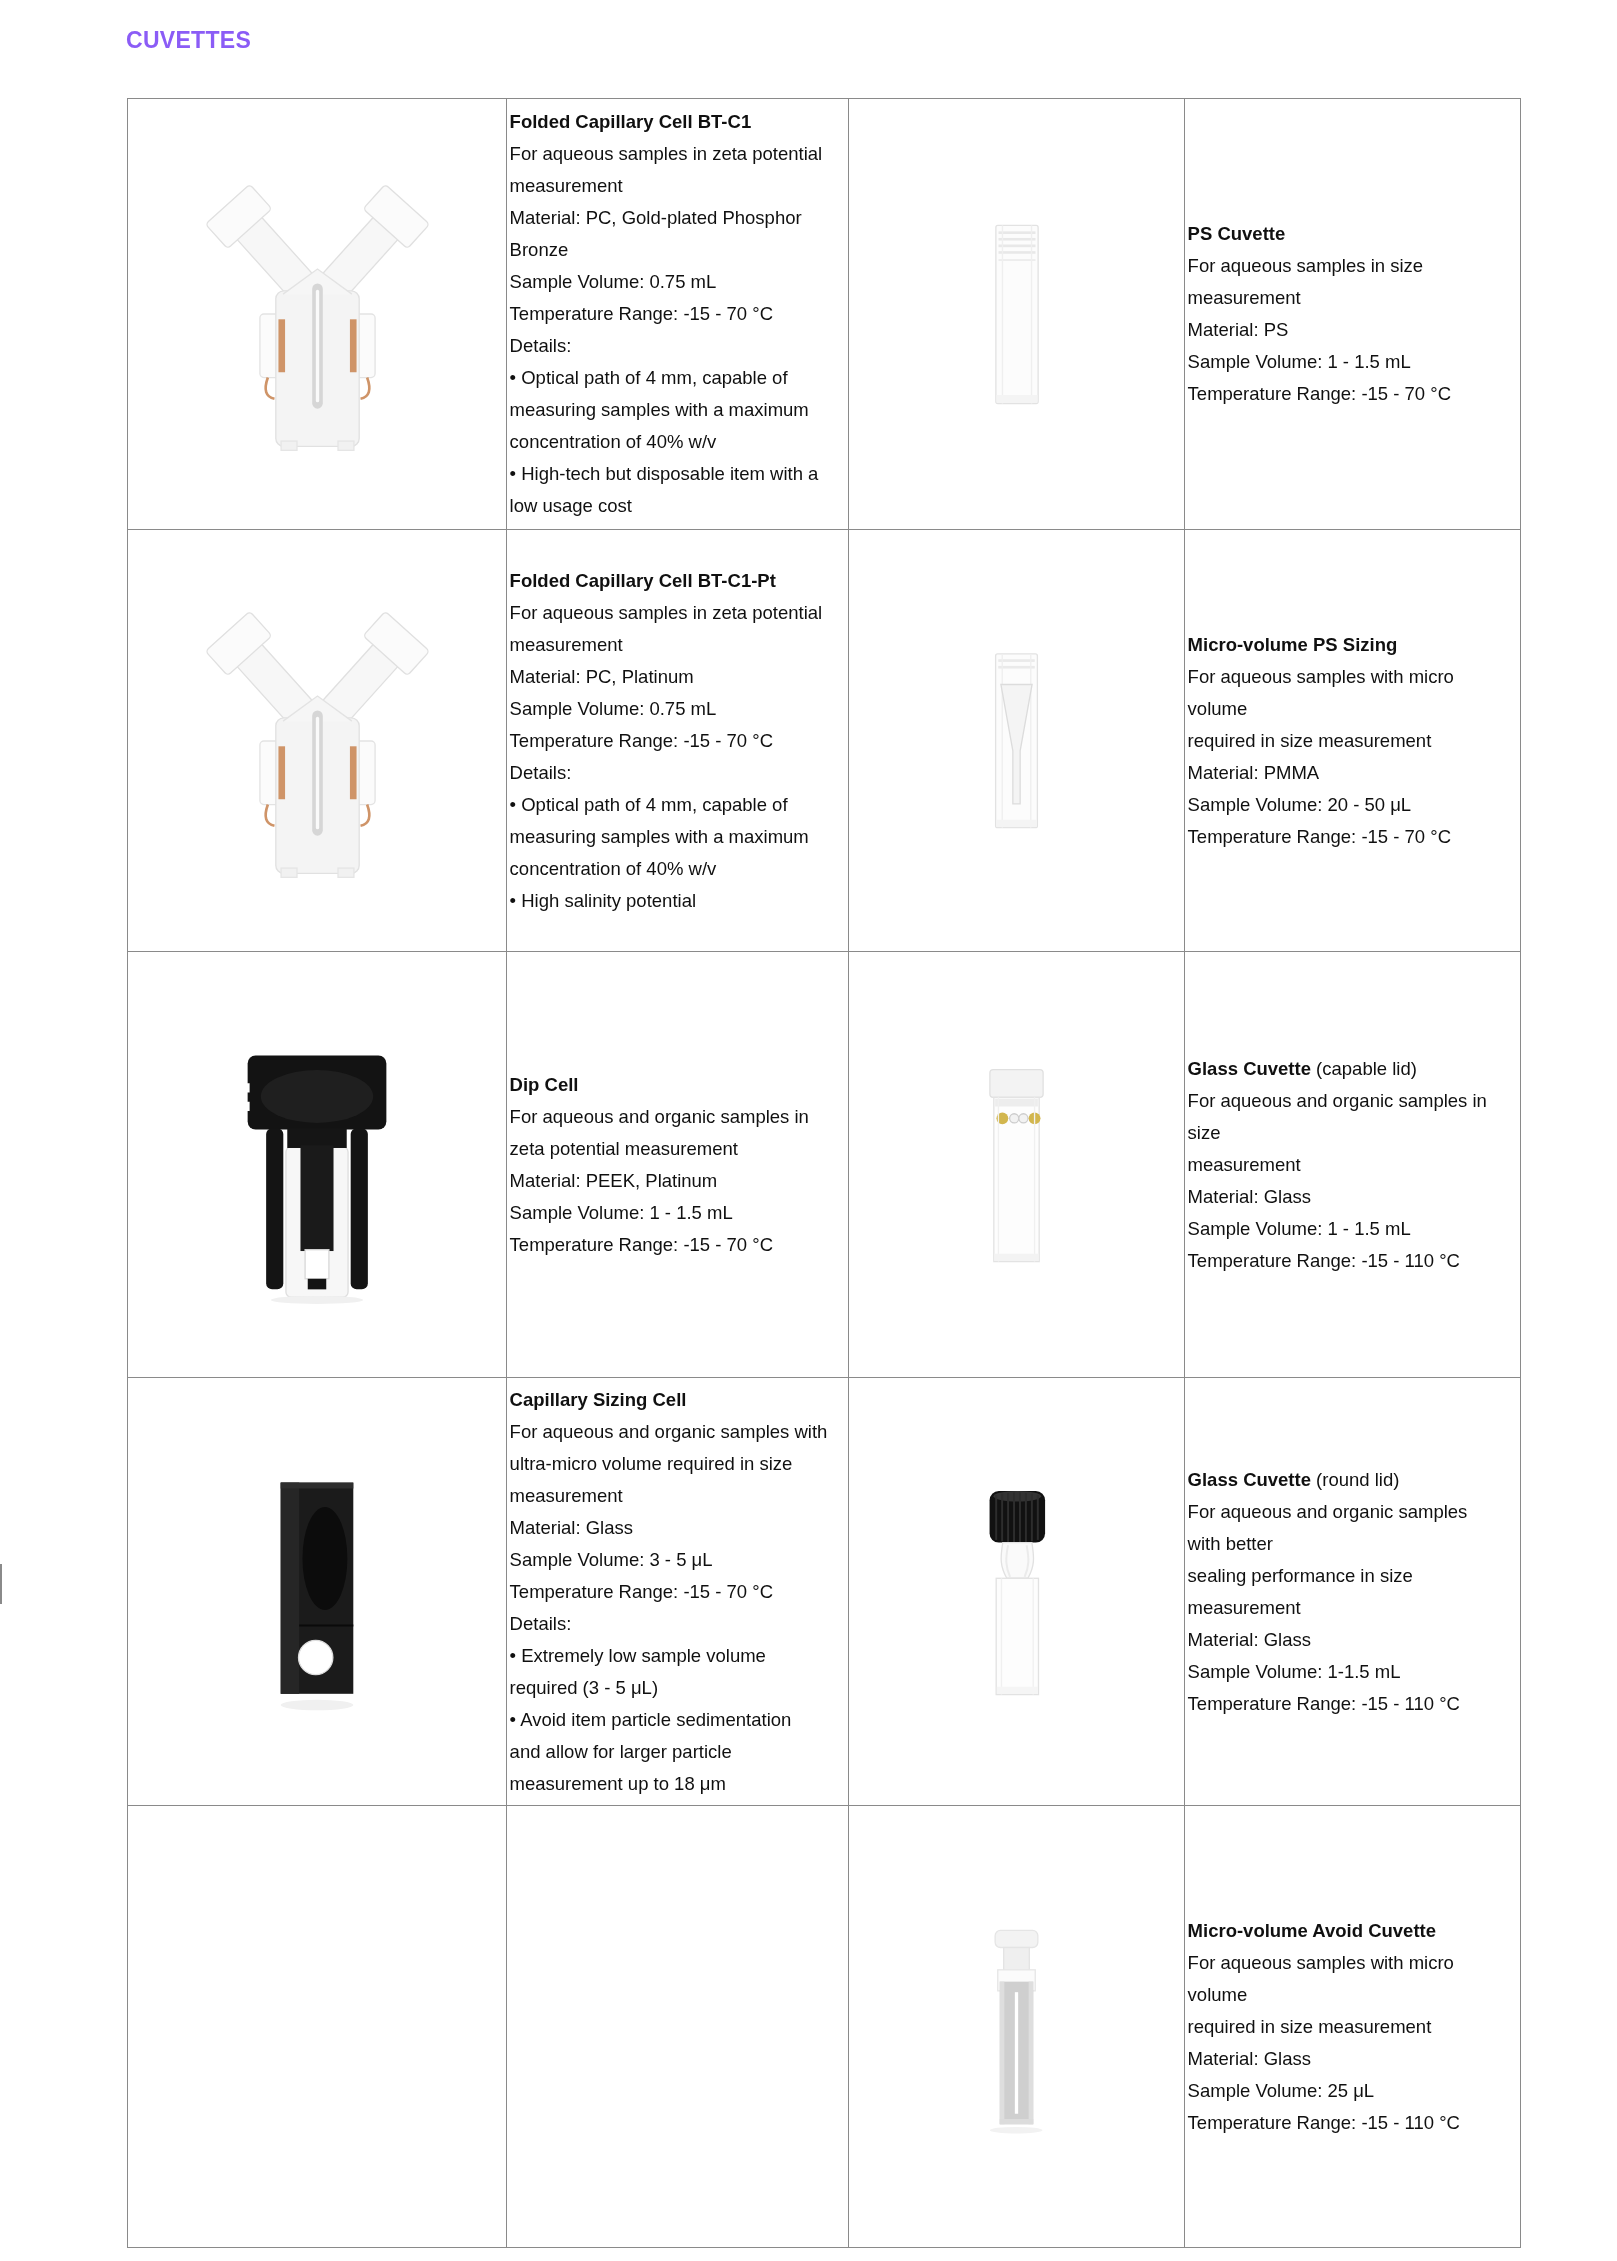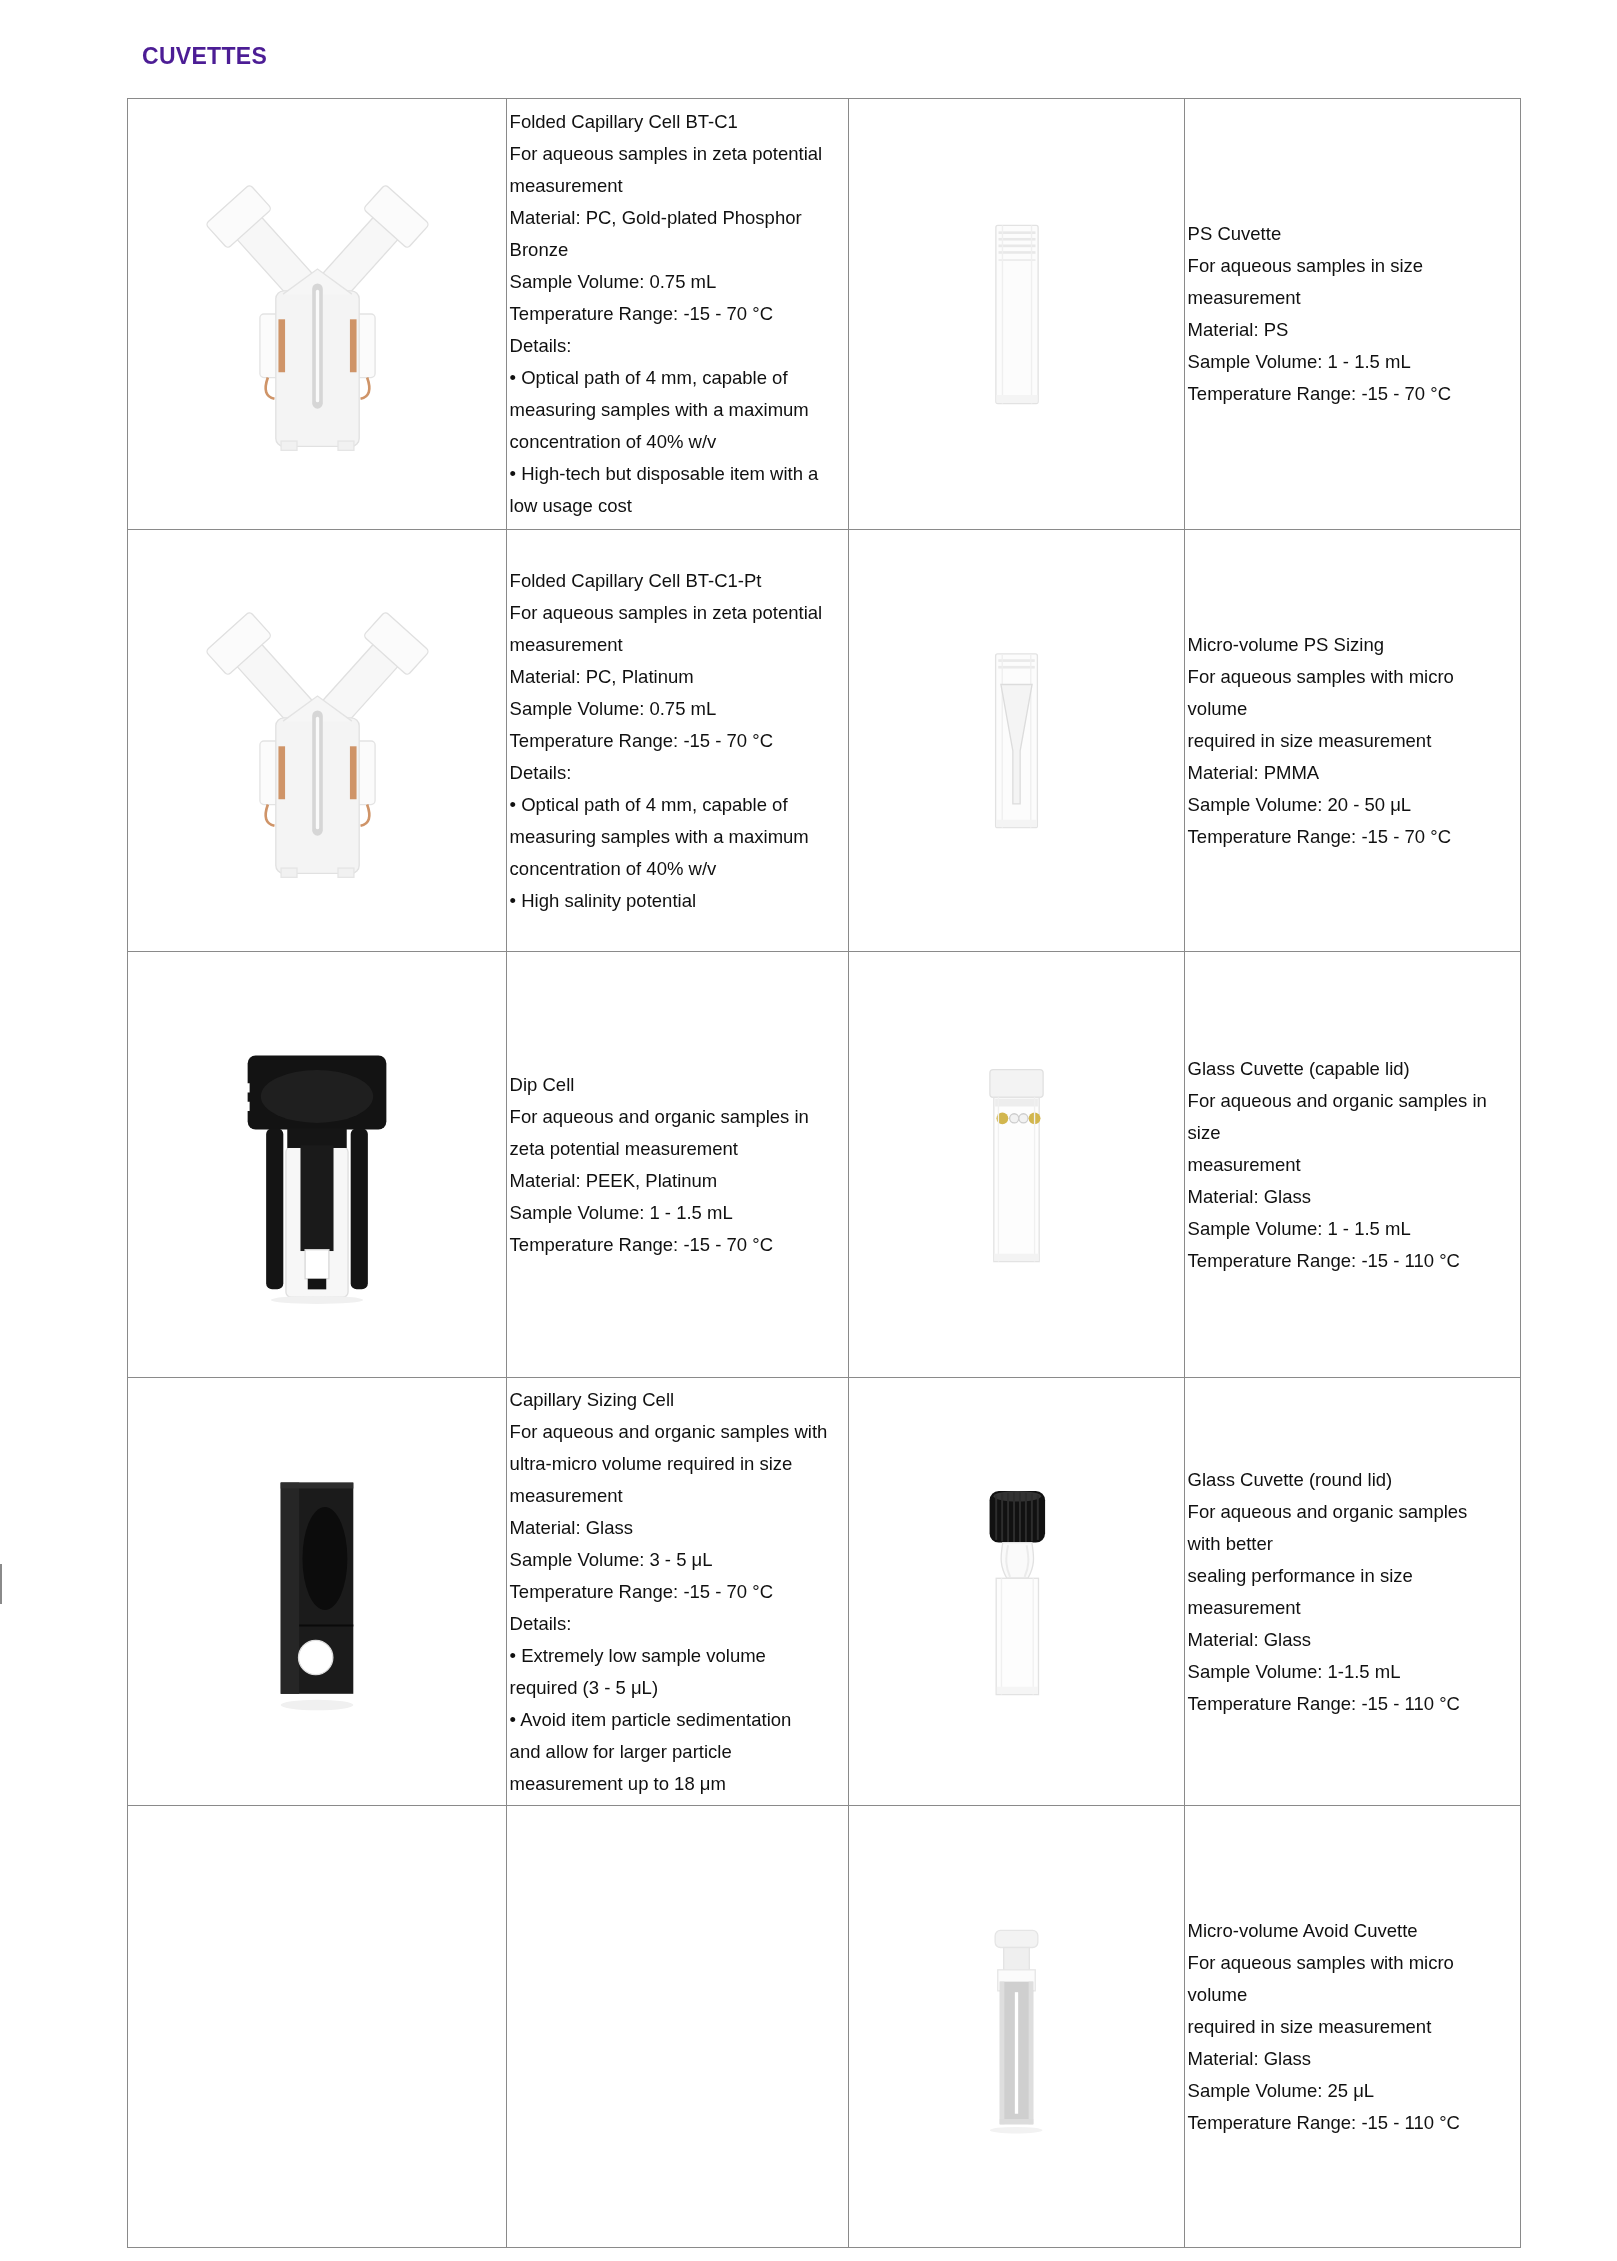--- a/index.html
+++ b/index.html
@@ -1,42 +1,42 @@
 <!DOCTYPE html>
 <html style="font-size:10.6px"><head>
 <meta charset="utf-8">
 <style>
   html,body{margin:0;padding:0;}
   body{
     width:1617px;height:2261px;position:relative;background:#ffffff;
     font-family:"Liberation Sans", sans-serif;color:#101010;
   }
   .page-title{
-    position:absolute;left:126px;top:26.5px;margin:16px;
-    font-size:23px;font-weight:700;letter-spacing:0.3px;color:#4c1d95;
+    position:absolute;left:126px;top:26.5px;margin:0;
+    font-size:23px;font-weight:700;letter-spacing:0.3px;color:#8b5cf6;
   }
   .cuvette-table{
     position:absolute;left:127px;top:98px;
     display:grid;
     grid-template-columns:379px 342px 336px 336px;
     grid-template-rows:431px 422px 426px 428px 442px;
     border-top:1.3px solid #8a8a8a;border-left:1.3px solid #8a8a8a;
     background:#ffffff;
   }
   .cell{
     border-right:1.3px solid #8a8a8a;border-bottom:1.3px solid #8a8a8a;
     box-sizing:border-box;overflow:hidden;background:#fff;
   }
   .img-cell{display:flex;align-items:center;justify-content:center;}
   .text-cell{
     display:flex;flex-direction:column;justify-content:center;
     padding:2.6px 1.3px 2.6px 2.6px;font-size:18.5px;line-height:32px;
   }
   .line{white-space:nowrap;}
-  .product-name{font-weight:400;text-align:right;}
+  .product-name{font-weight:700;text-align:right;}
   svg{display:block;}
   .edge-artifact{
     position:absolute;left:0;top:1564px;width:2px;height:40px;background:#8a8a8a;
   }
 </style>
 </head>
 <body>
 
 <h1 class="page-title">CUVETTES</h1>
 

